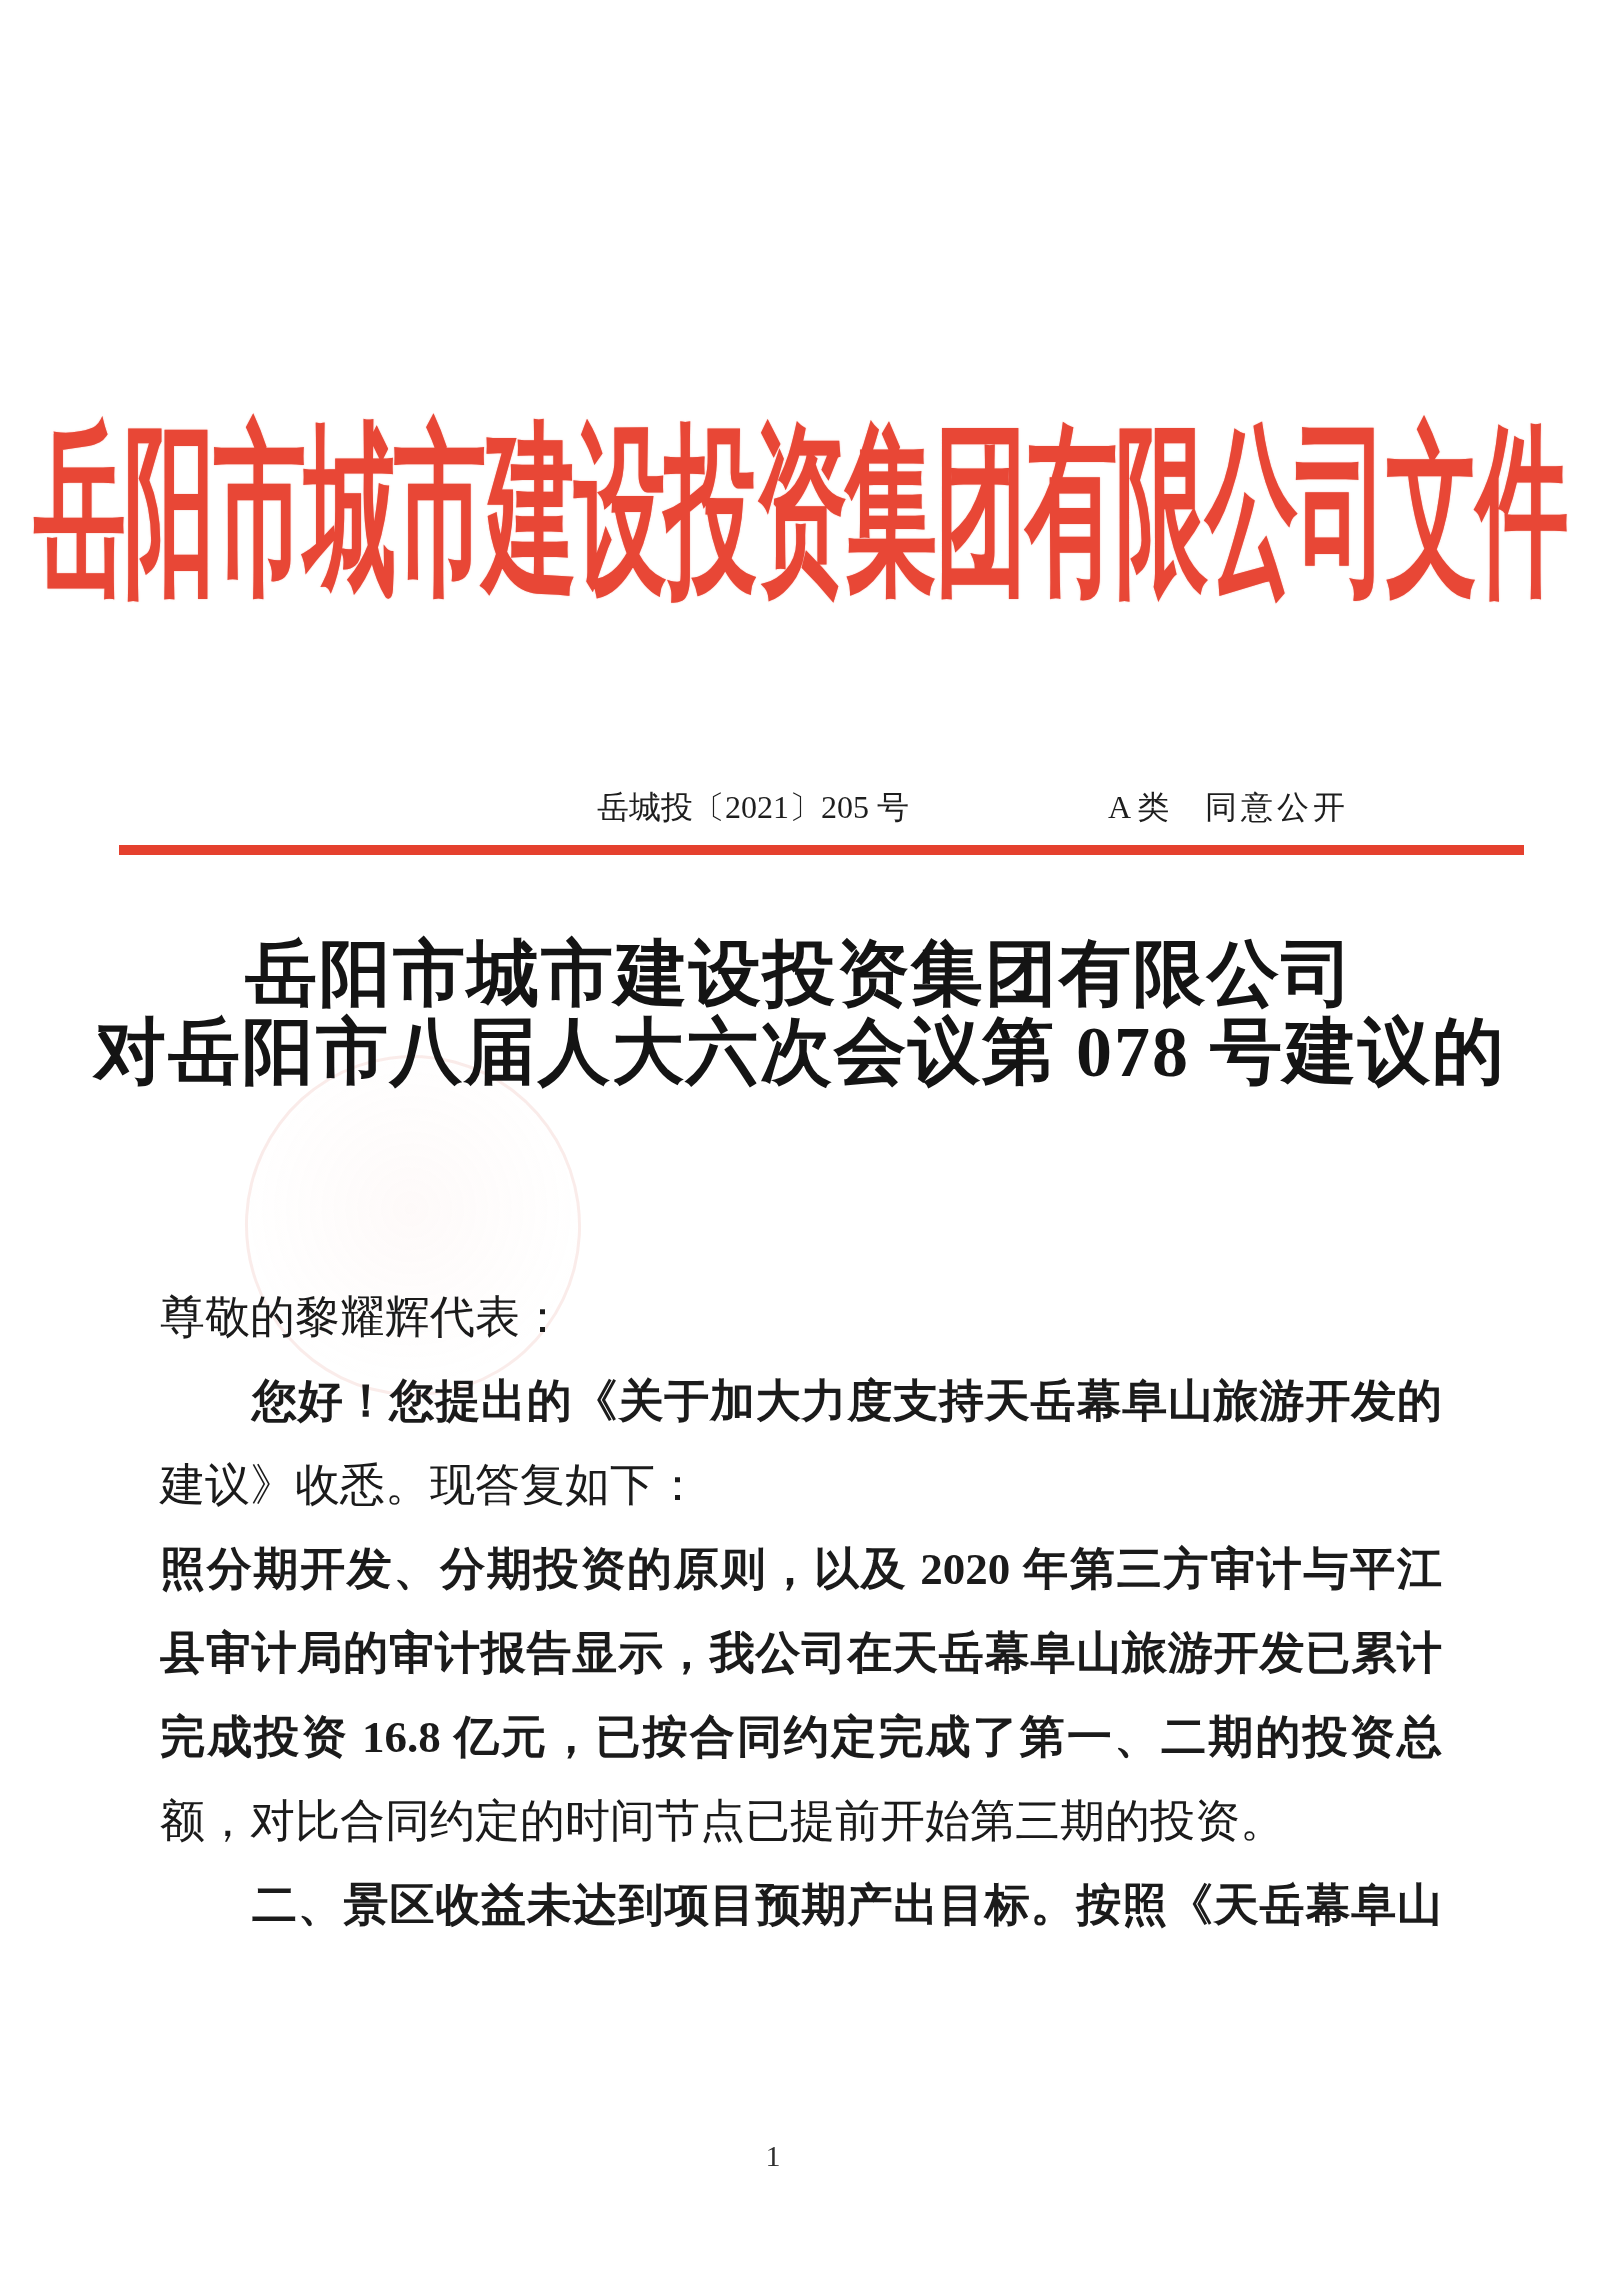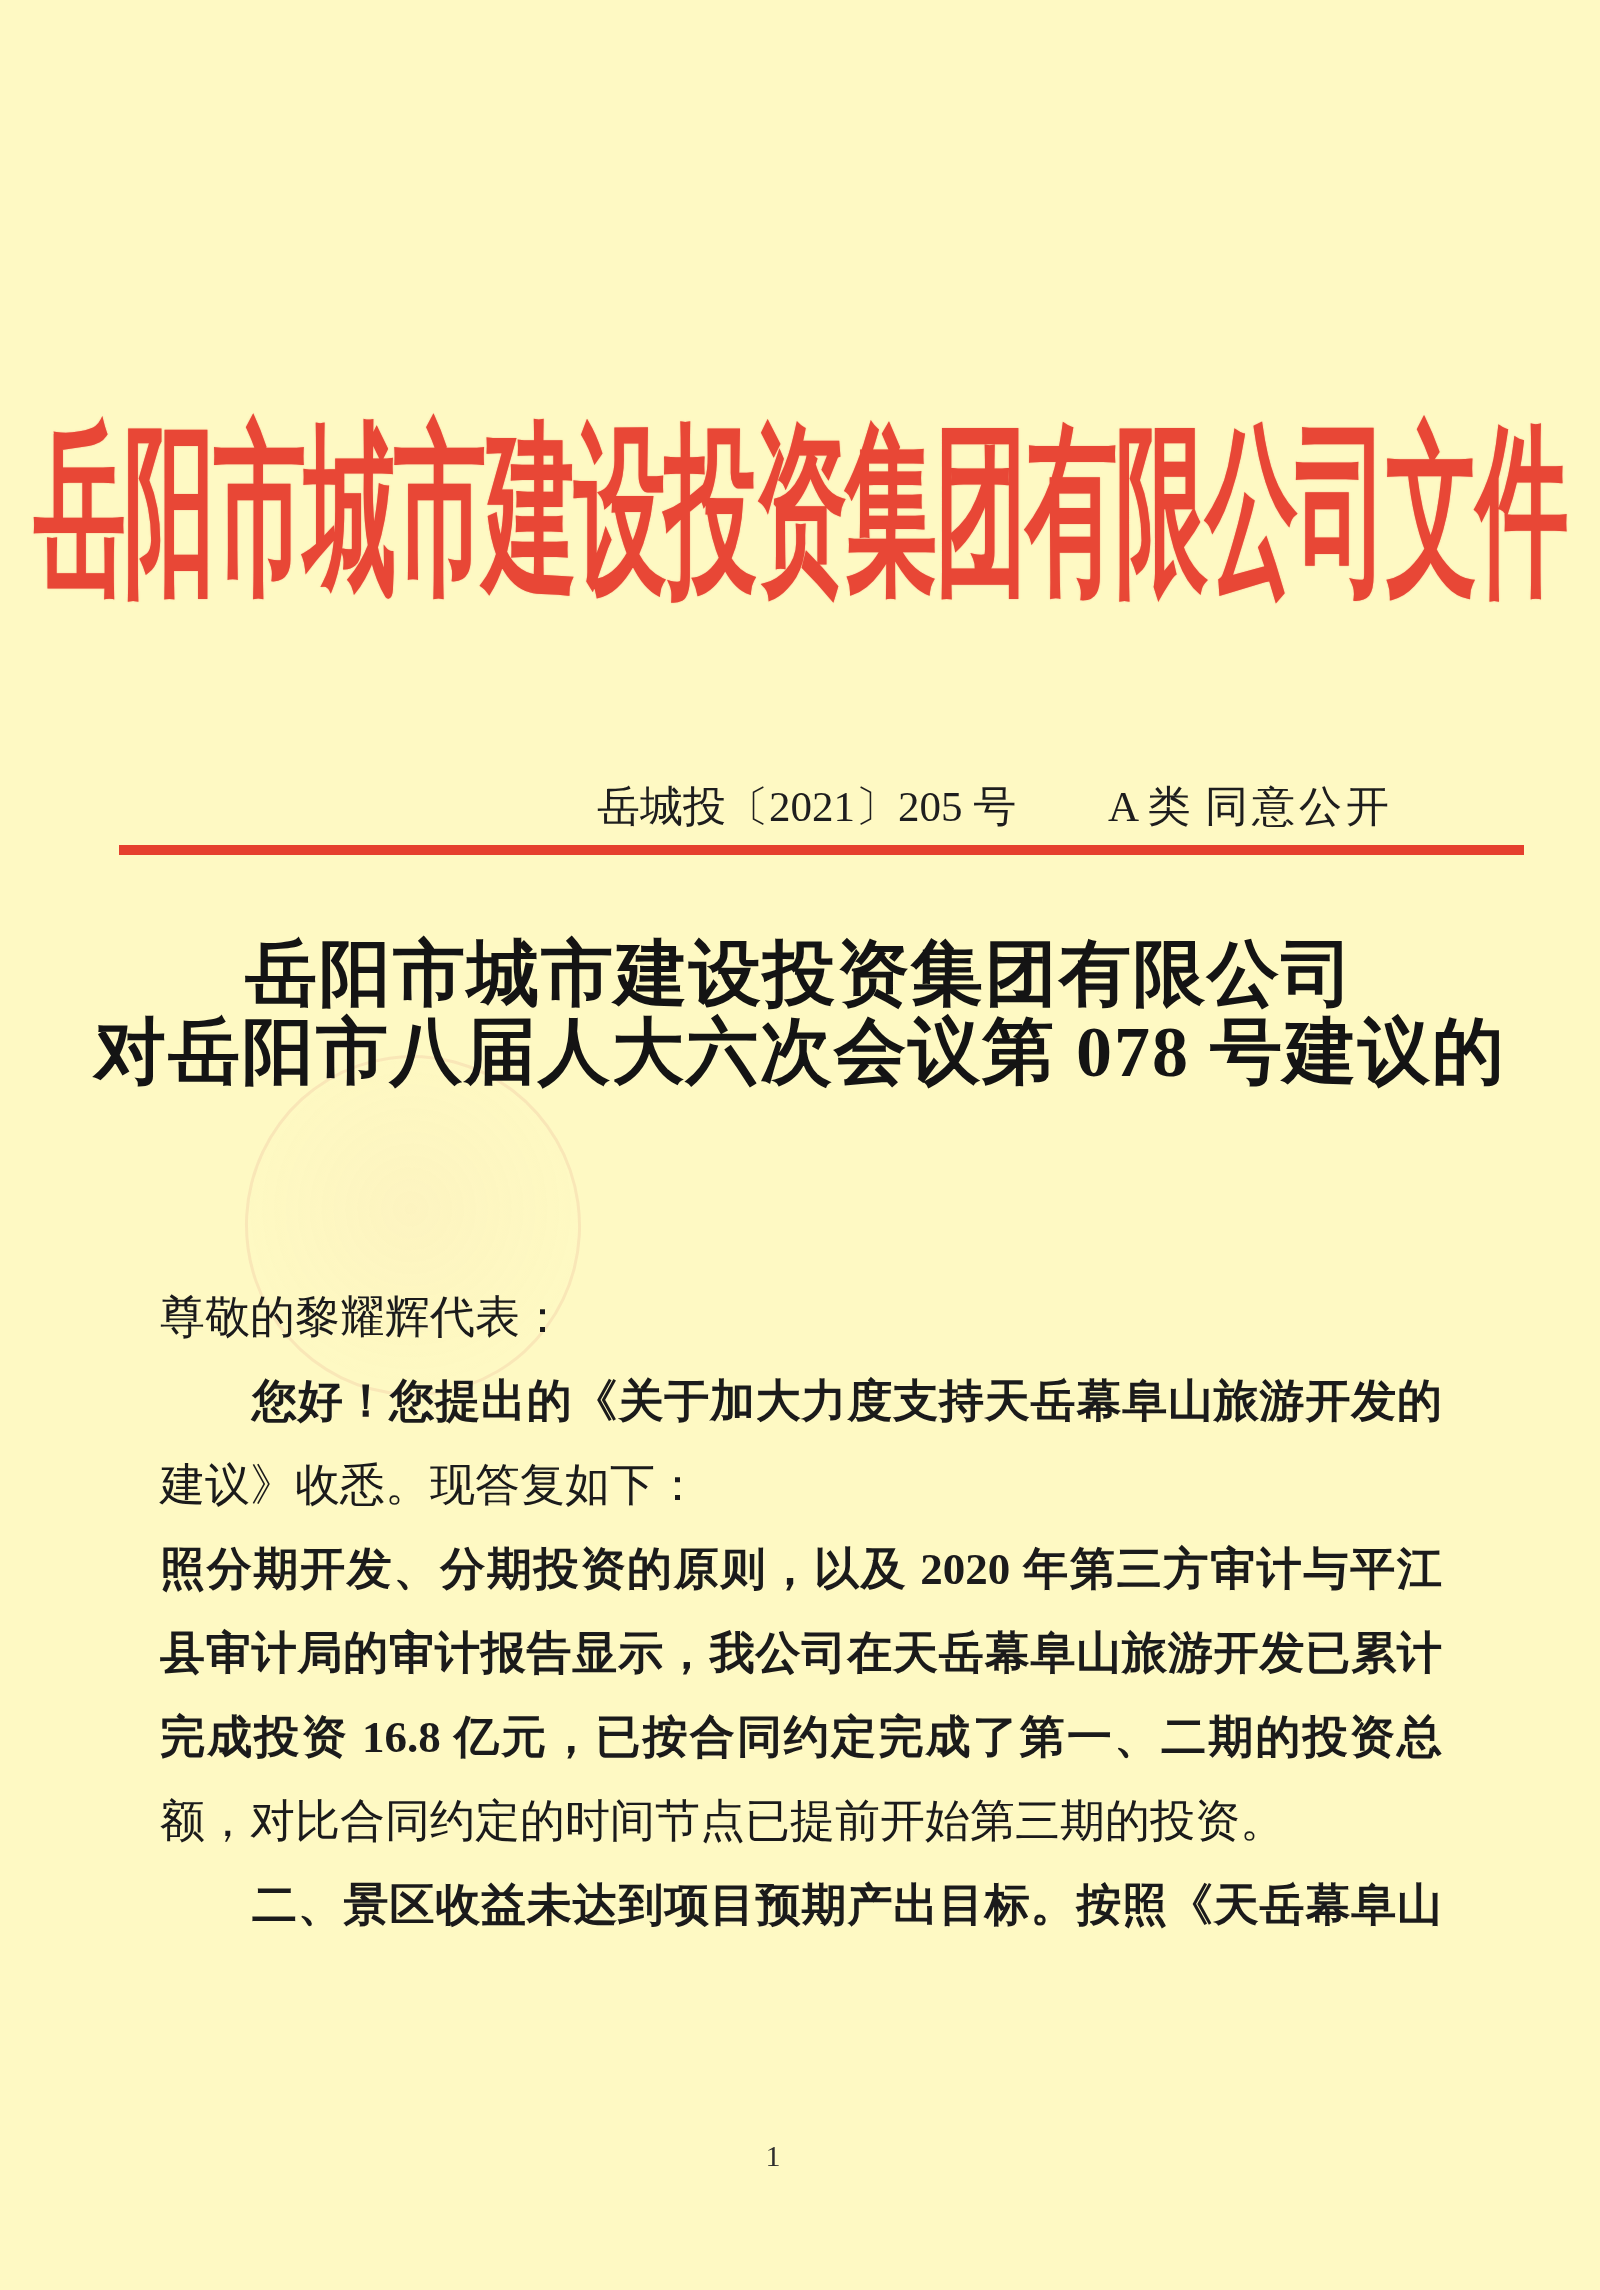--- a/index.html
+++ b/index.html
@@ -5,21 +5,21 @@
   html, body {
     margin: 0;
     padding: 0;
     background: #e9e7e2;
   }
   .page {
     position: relative;
     width: 1600px;
     height: 2290px;
     margin: 0 auto;
-    background: #fef9c3;
+    background: #ffffff;
     overflow: hidden;
     font-family: "Liberation Serif", serif;
   }
 
   
   .seal {
     position: absolute;
     left: 245px;
     top: 1055px;
     width: 330px;
@@ -55,21 +55,21 @@
     text-shadow: 0 0 1px rgba(232, 71, 54, 0.55);
   }
 
   
   .docline {
     position: absolute;
     top: 782px;
     left: 0;
     width: 1600px;
     height: 50px;
-    font-size: 43px;
+    font-size: 32px;
     line-height: 50px;
     color: #1e1e1e;
   }
   .docnum  { position: absolute; left: 597px;  top: 0; white-space: nowrap; }
   .doccat  { position: absolute; left: 1108px; top: 0; white-space: nowrap; }
   .docpub  { position: absolute; left: 1205px; top: 0; white-space: nowrap; letter-spacing: 4px; }
 
   
   .rule {
     position: absolute;

